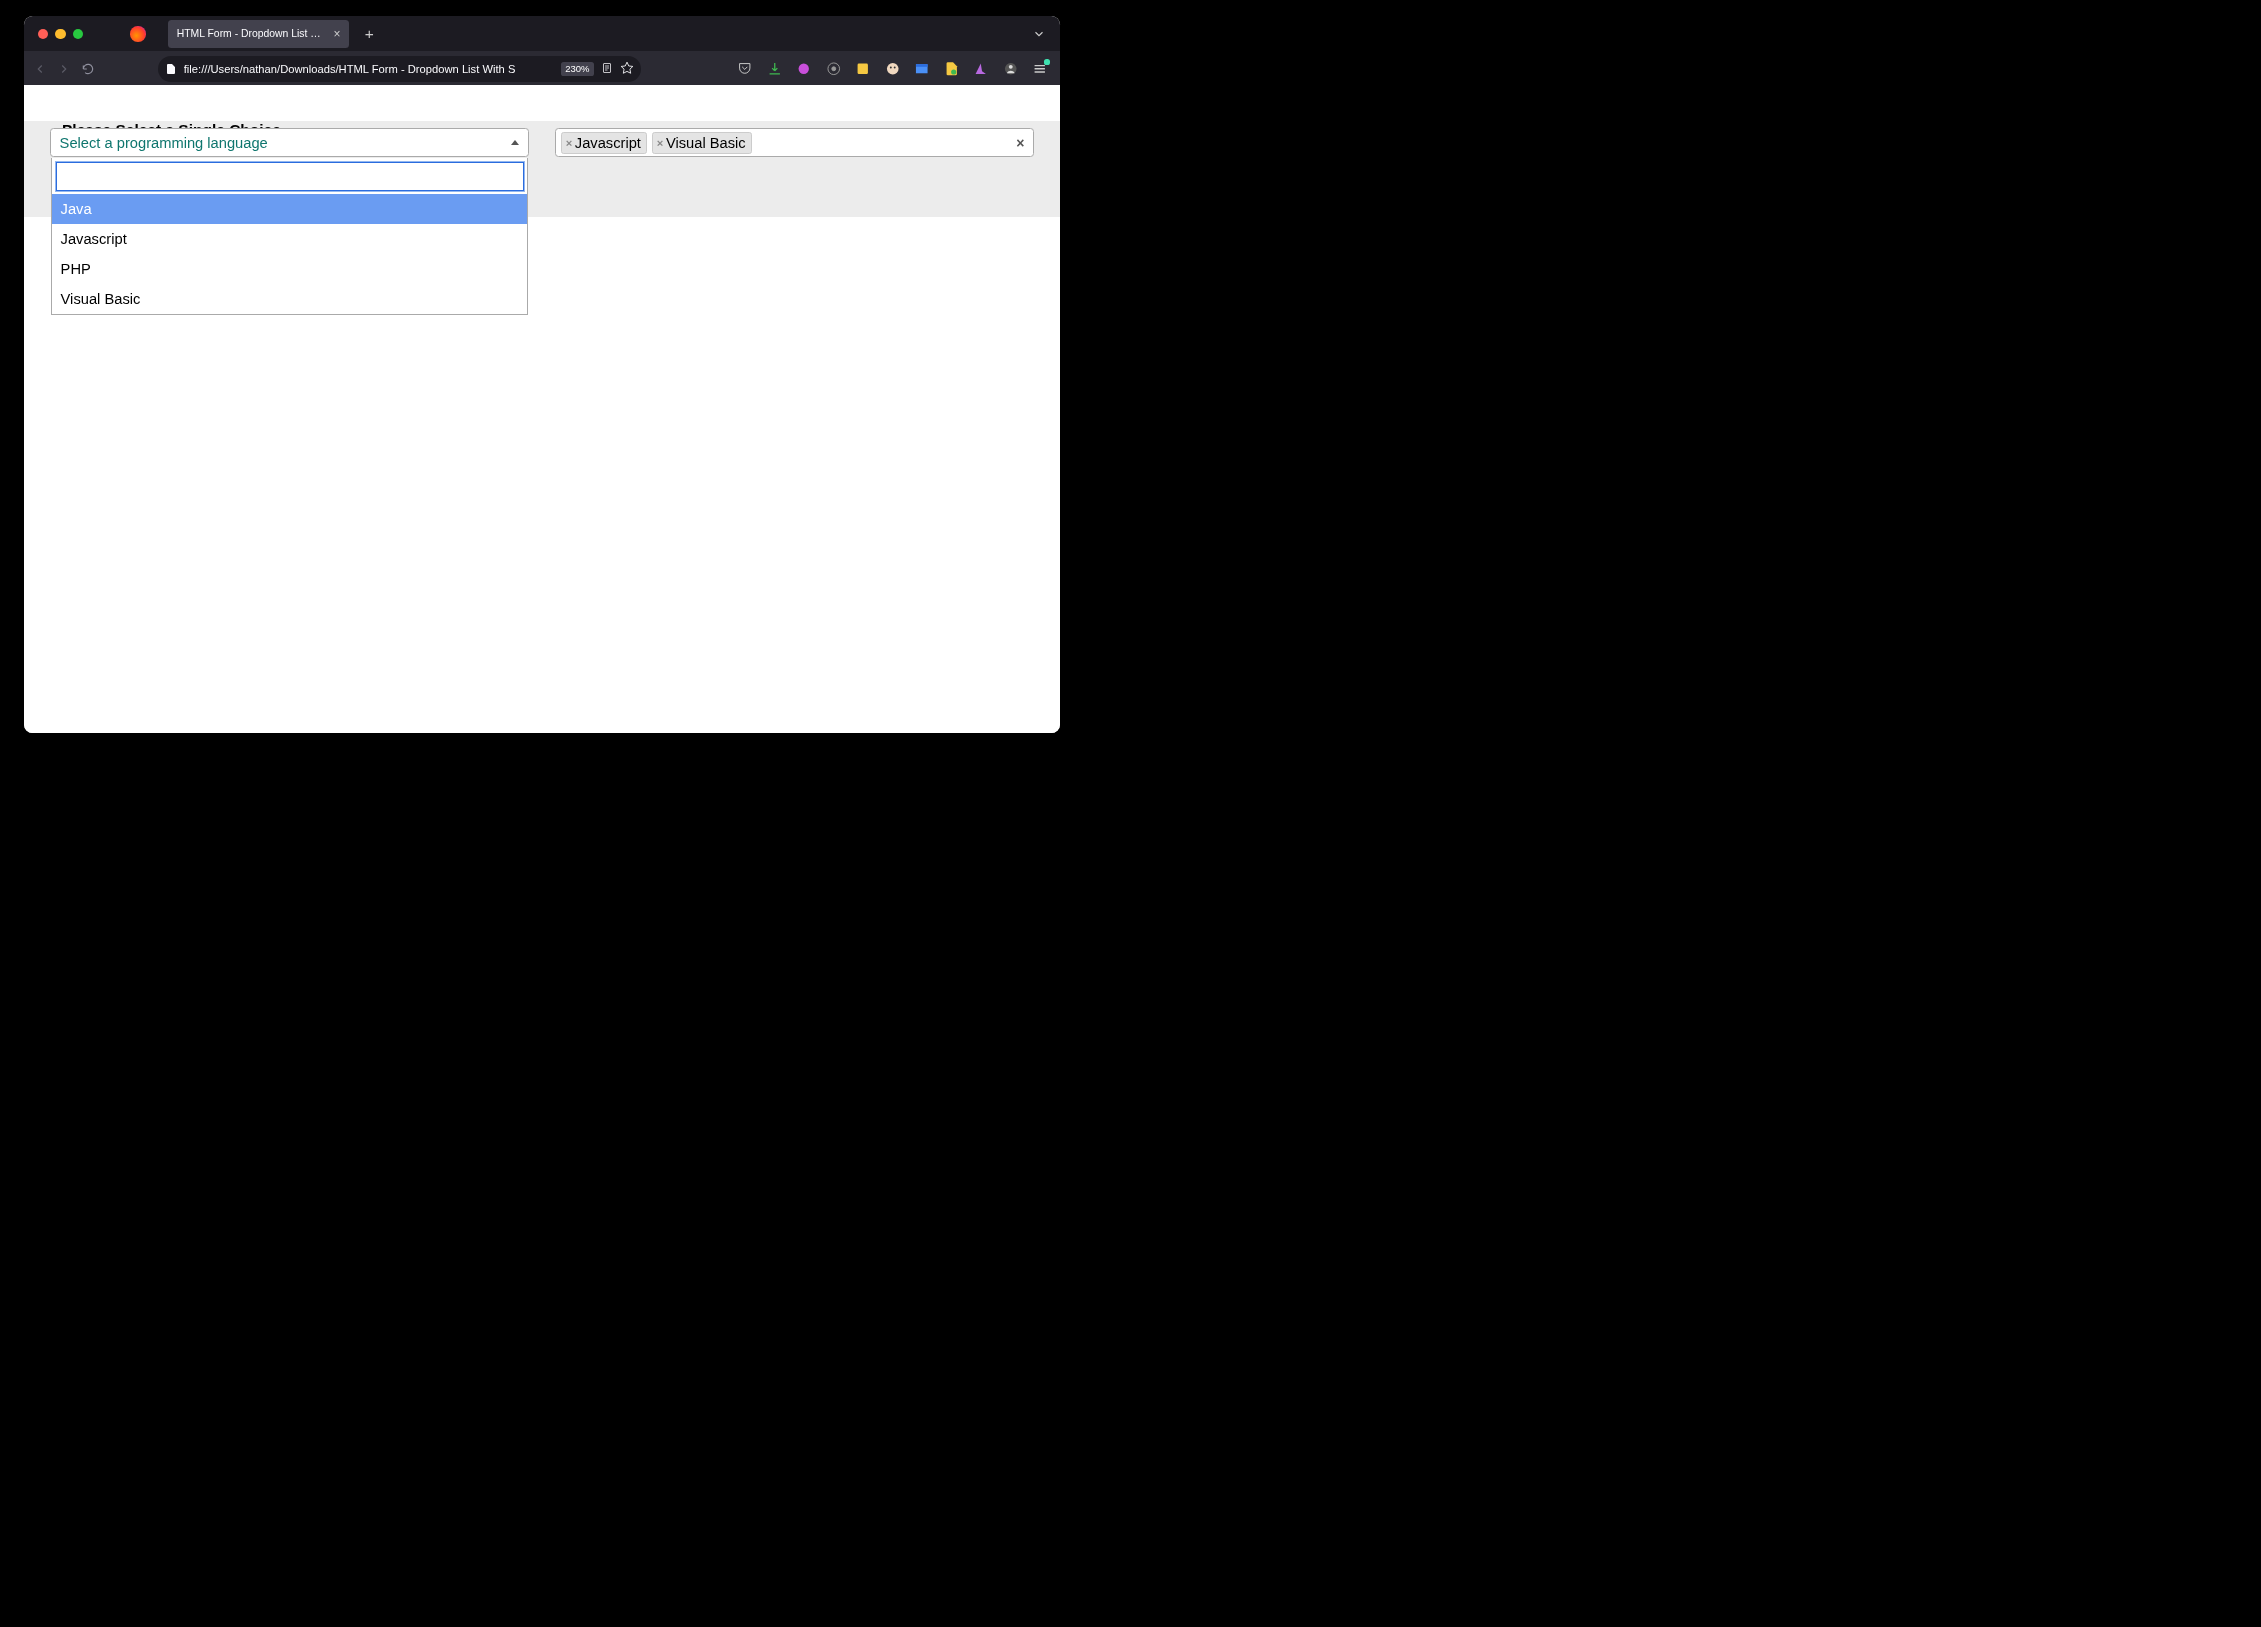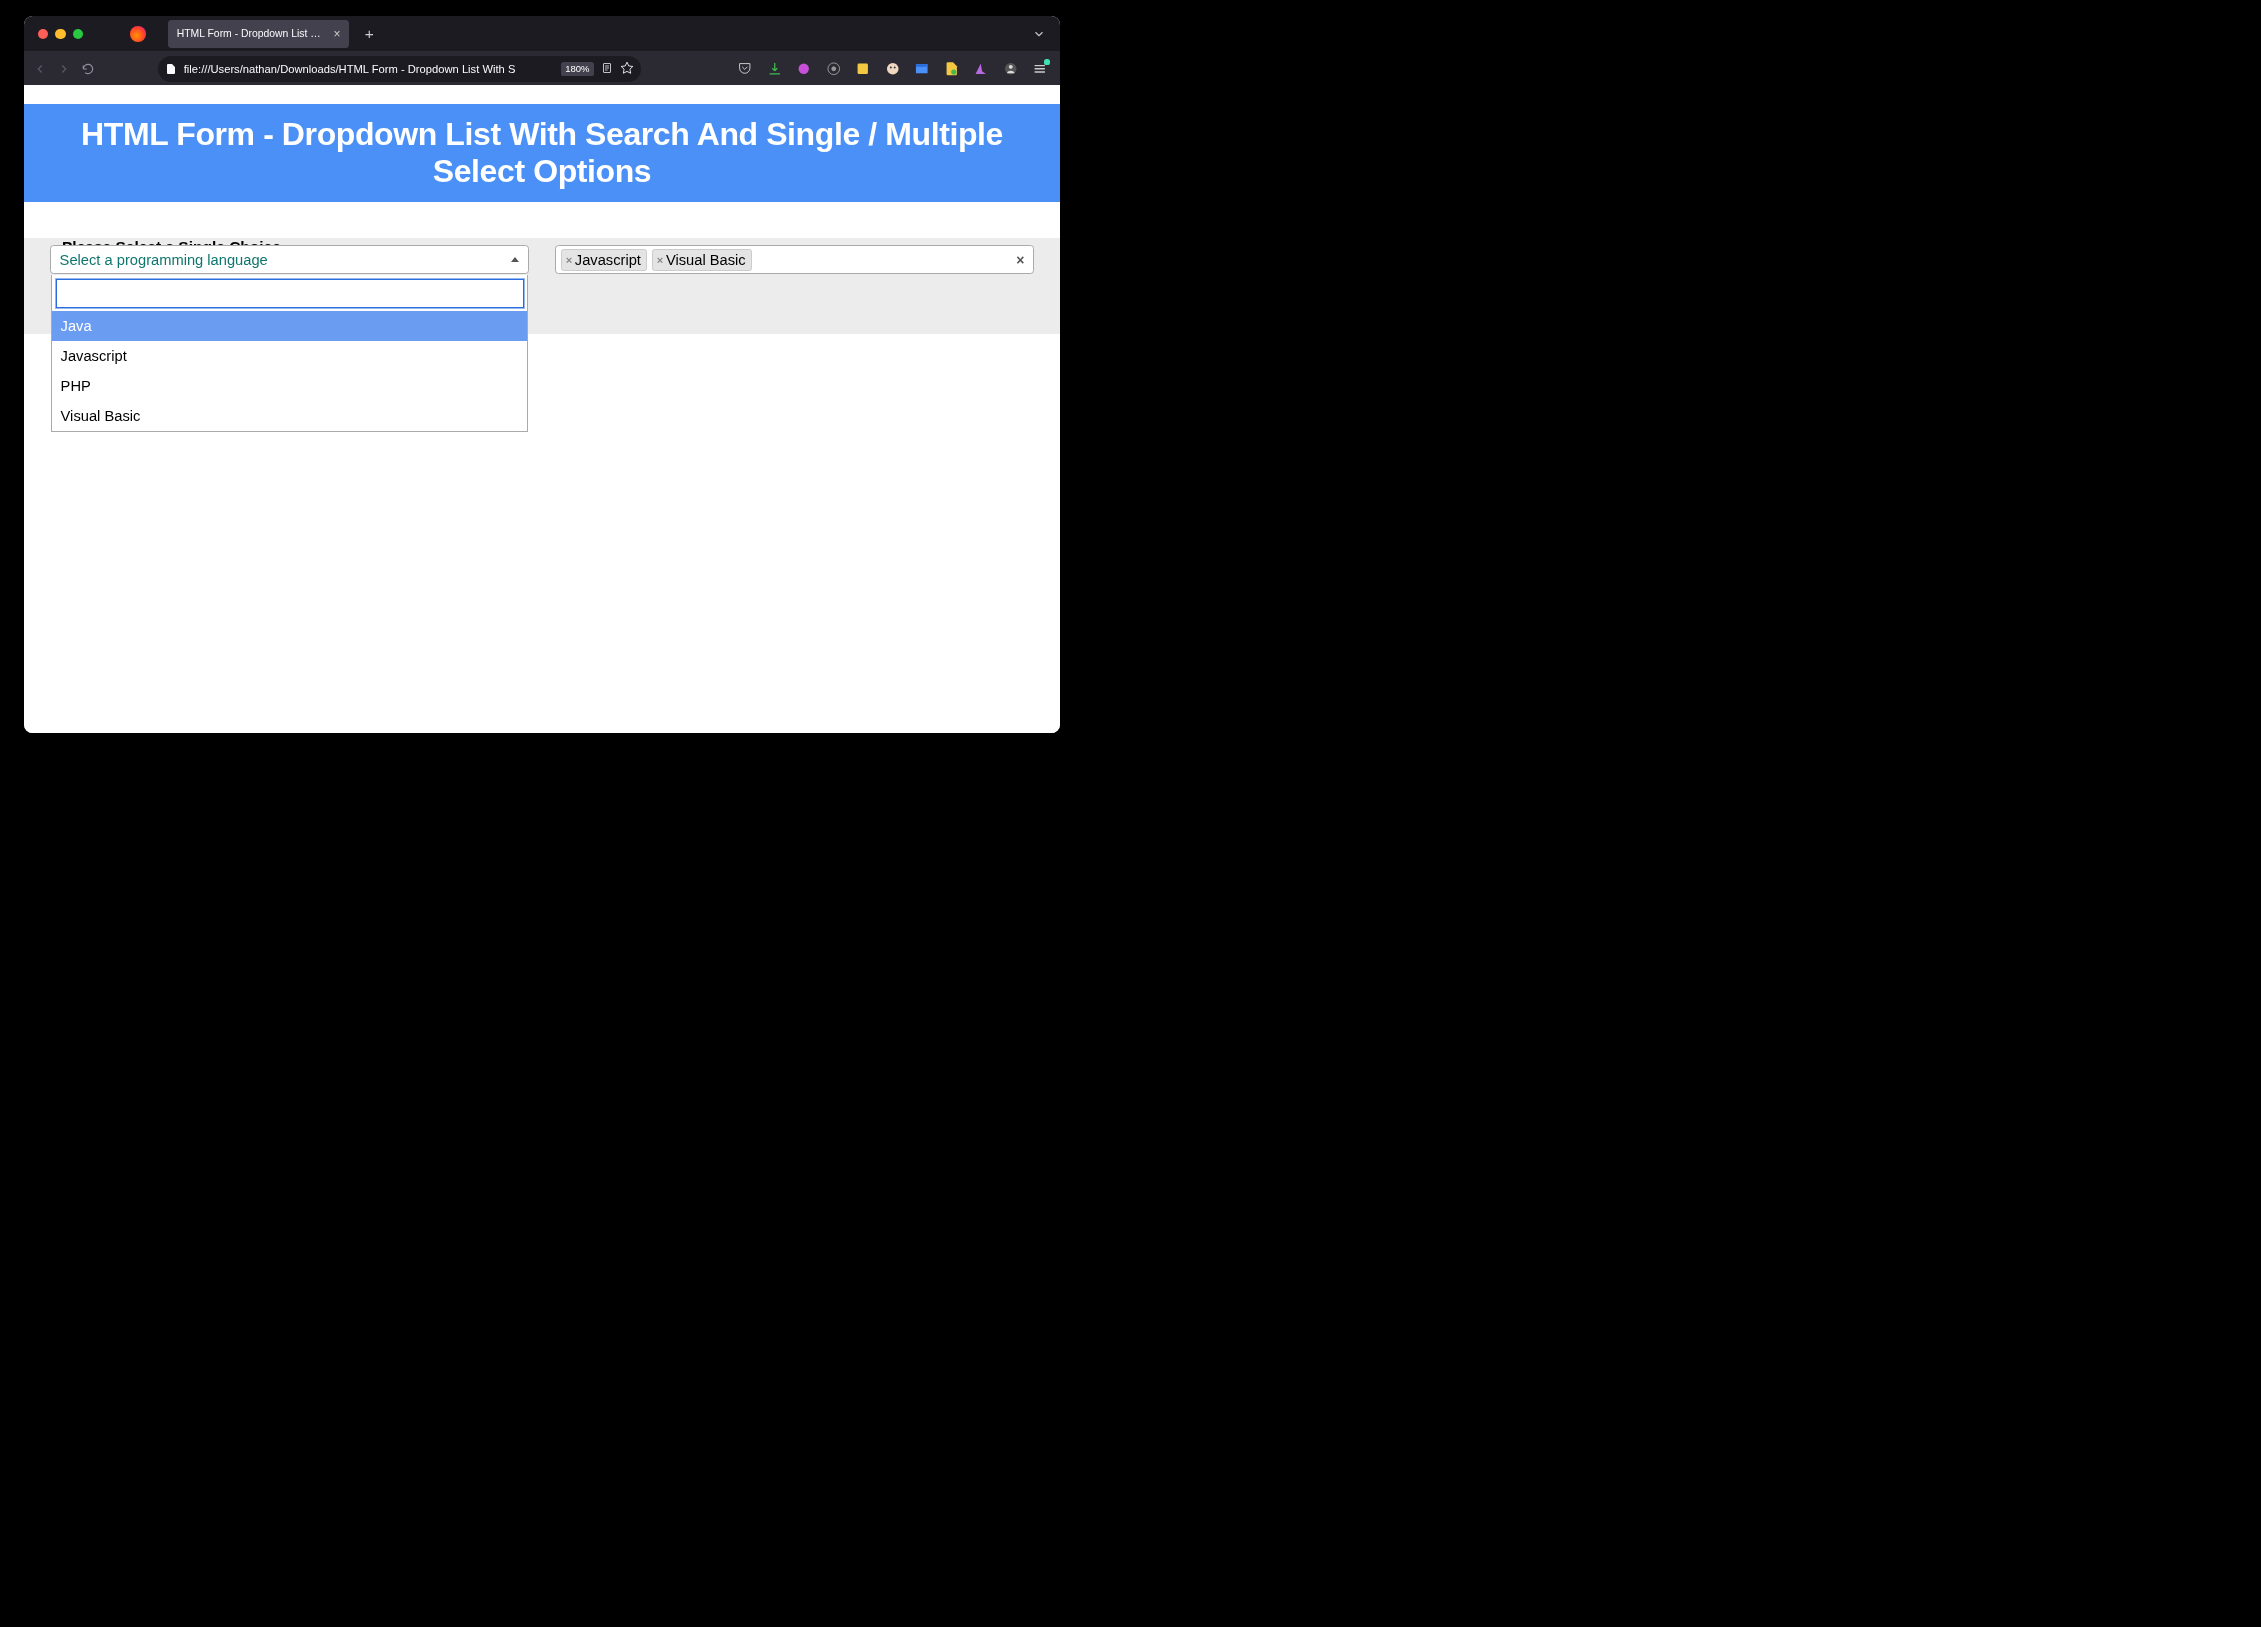--- a/index.html
+++ b/index.html
@@ -261,21 +261,21 @@
           <path d="M4 12a8 8 0 1 1 3 6.2M4 12V6m0 6h6"></path>
         </svg>
     </div>
     <div class="addr">
       <span class="file-ic">
         <svg viewBox="0 0 24 24">
             <path d="M14 2H6a2 2 0 0 0-2 2v16a2 2 0 0 0 2 2h12a2 2 0 0 0 2-2V8l-6-6zM14 2v6h6"></path>
           </svg>
       </span>
       <span class="addr-text">file:///Users/nathan/Downloads/HTML Form - Dropdown List With S</span>
-      <span class="zoom-badge">180%</span>
+      <span class="zoom-badge">230%</span>
       <span class="reader-ic">
         <svg viewBox="0 0 24 24">
             <rect x="5" y="3" width="14" height="18" rx="1" fill="none" stroke="#fbfbfe" stroke-width="1.5"></rect>
             <line x1="8" y1="8" x2="16" y2="8" stroke="#fbfbfe" stroke-width="1.5"></line>
             <line x1="8" y1="12" x2="16" y2="12" stroke="#fbfbfe" stroke-width="1.5"></line>
             <line x1="8" y1="16" x2="13" y2="16" stroke="#fbfbfe" stroke-width="1.5"></line>
           </svg>
       </span>
       <span class="star">
         <svg viewBox="0 0 24 24">
@@ -347,23 +347,20 @@
             <line x1="4" y1="7" x2="20" y2="7"></line>
             <line x1="4" y1="12" x2="20" y2="12"></line>
             <line x1="4" y1="17" x2="20" y2="17"></line>
           </svg>
         <span class="notif"></span>
       </div>
     </div>
   </div>
 
   <div class="page">
-    <div class="page-header">
-      <h1>HTML Form - Dropdown List With Search And Single / Multiple Select Options</h1>
-    </div>
 
     <div class="form-band">
       <div class="label-outer">
         <div class="label-item">Please Select a Single Choice</div>
         <div class="label-item">Please Select Multiple Choice</div>
       </div>
 
       <div class="form-row">
 
         <div class="form-col">

